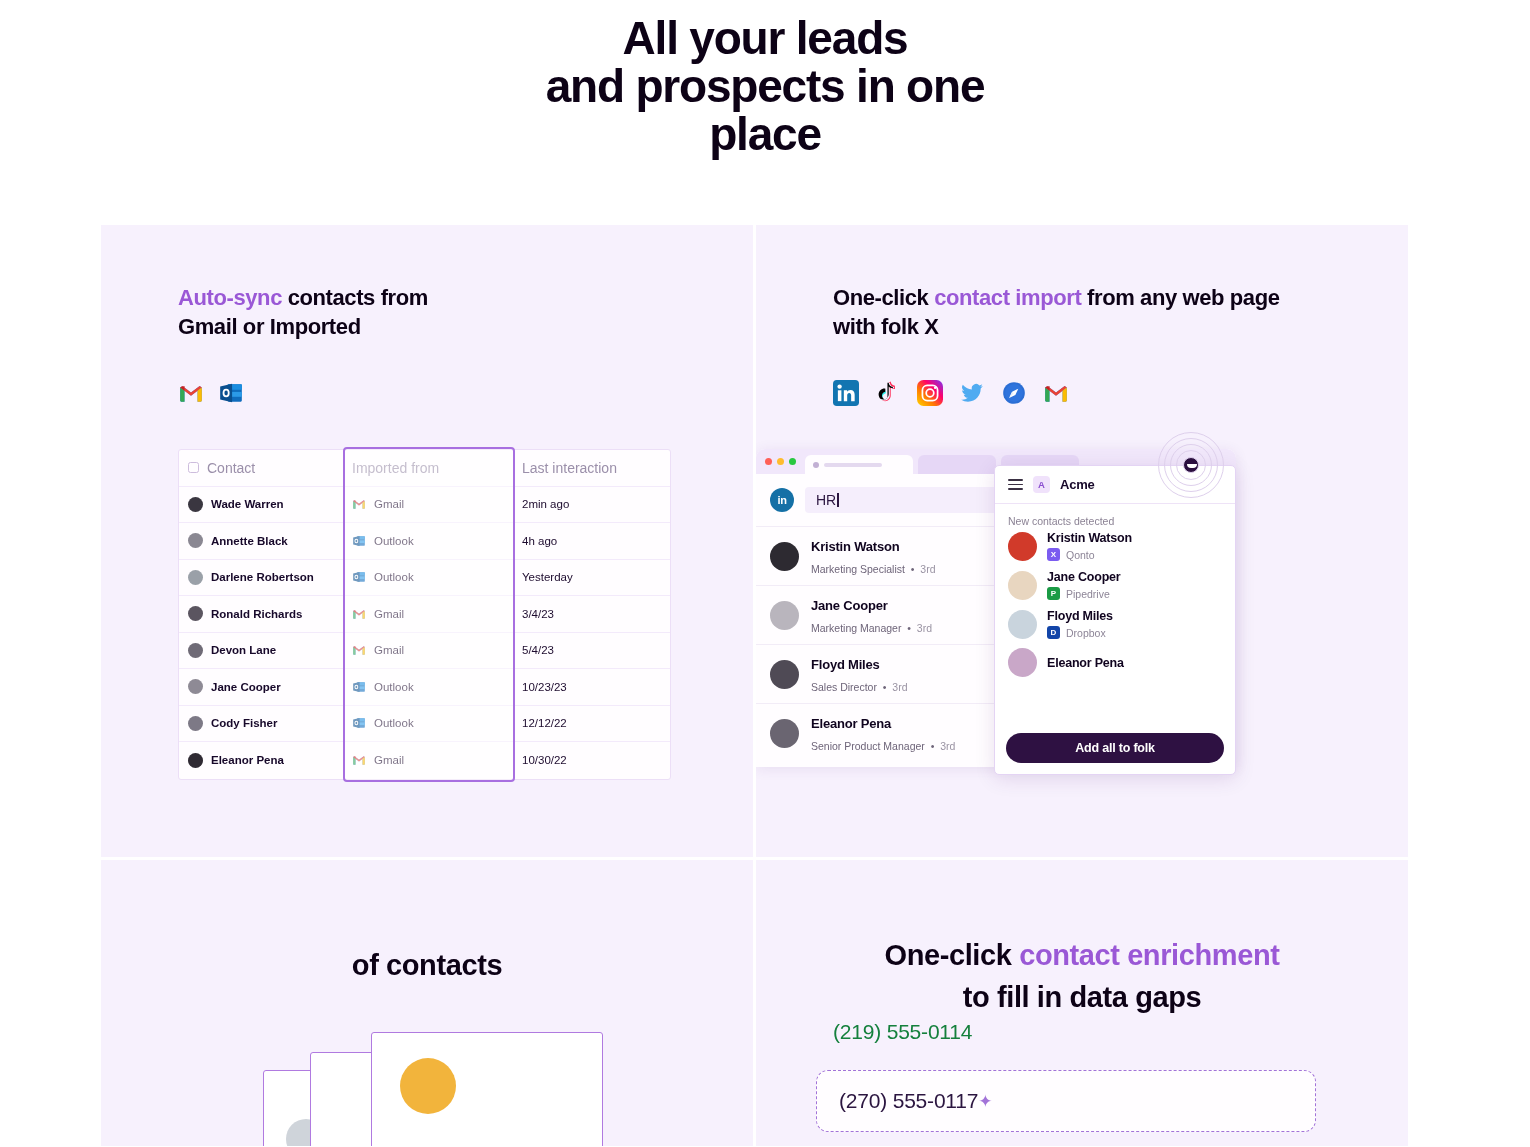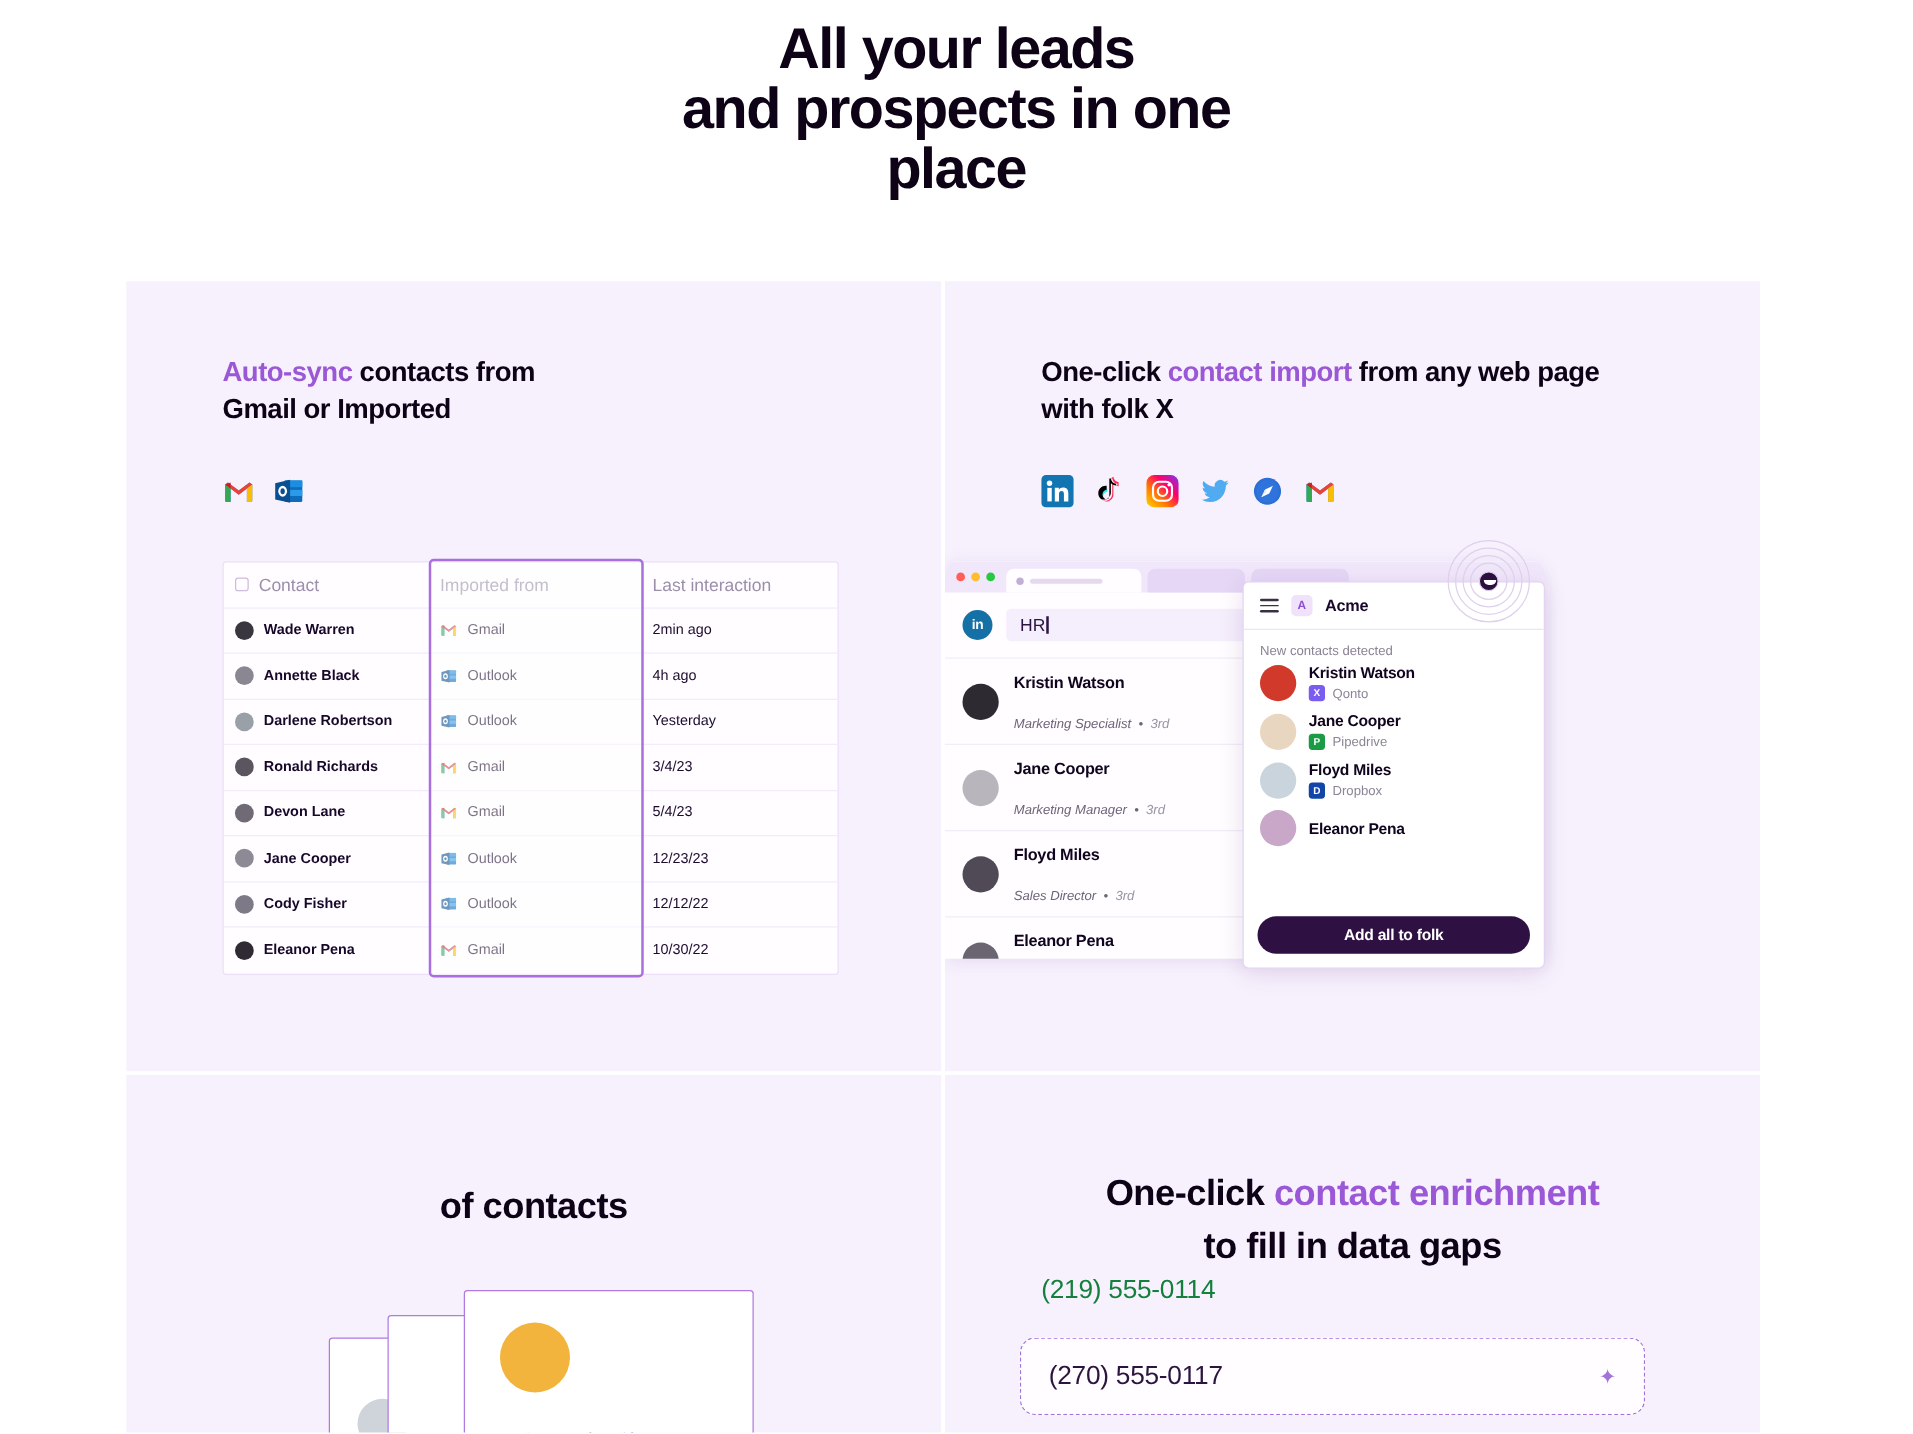--- a/index.html
+++ b/index.html
@@ -102,21 +102,21 @@
   .tab.dim { width: 78px; background: #e6d7f6; margin-left: 5px; }
   .tdot { width: 6px; height: 6px; border-radius: 50%; background: #c2b0d4; }
   .tline { height: 4px; width: 58px; border-radius: 3px; background: #e4d9ef; }
   .searchrow { display: flex; align-items: center; gap: 11px; padding: 13px 0 13px 14px; }
   .li-badge { width: 24px; height: 24px; border-radius: 50%; background: #1570a6; color: #fff; font-size: 11px; font-weight: 700; display: flex; align-items: center; justify-content: center; letter-spacing: -0.3px; }
   .sbox { flex: 1; height: 26px; background: #f5eefc; border-radius: 4px; display: flex; align-items: center; padding-left: 11px; font-size: 14px; color: #2b1540; margin-right: 14px; }
   .caret { display: inline-block; width: 1.4px; height: 14px; background: #2b1540; margin-left: 1px; }
   .prow { display: flex; align-items: center; gap: 12px; padding: 10px 14px; border-top: 1px solid #f2ecf7; }
   .pav { width: 29px; height: 29px; border-radius: 50%; flex: 0 0 auto; }
   .pname { font-size: 13px; font-weight: 700; color: #10041f; letter-spacing: -0.2px; }
-  .pmeta { font-size: 10.5px; color: #6e6479; margin-top: 18px; font-style: italic; }
+  .pmeta { font-size: 10.5px; color: #6e6479; margin-top: 8px; }
   .pmeta .deg { color: #9a93a3; }
 
   
   .widget {
     position: absolute; left: 238px; top: 240px;
     width: 242px; height: 310px;
     background: #ffffff;
     border: 1px solid #e4d4f4;
     border-radius: 5px;
     box-shadow: 0 4px 20px rgba(70,20,110,0.12);
@@ -161,21 +161,21 @@
   .ringE { position: absolute; left: 155px; top: 55px; width: 46px; height: 46px; border: 1.4px solid #2b1540; border-radius: 50%; display: flex; align-items: center; justify-content: center; font-size: 18px; font-weight: 700; color: #2b1540; background: transparent; }
 
   
   .phone1 { position: absolute; left: 77px; top: 160px; font-size: 21px; color: #15803d; letter-spacing: -0.2px; }
   .phone2 {
     position: absolute; left: 60px; top: 210px;
     width: 500px; height: 62px;
     border: 1.7px dashed #a273d8;
     border-radius: 12px;
     background: #fffdff;
-    display: flex; align-items: center; justify-content: space-between;
+    display: flex; align-items: center; justify-content: flex-start;
     padding: 0 22px;
     font-size: 21px; color: #2b1540; letter-spacing: -0.2px;
   }
   .sparkle { color: #a273d8; font-size: 17px; }
 </style>
 </head>
 <body>
 
 <div class="page">
 
@@ -319,21 +319,21 @@
                 <svg class="mini" viewBox="0 0 48 48">
                   <rect x="18" y="8" width="26" height="32" rx="2" fill="#0f6cbd"></rect>
                   <rect x="18" y="8" width="26" height="10" fill="#1a8ee0"></rect>
                   <rect x="18" y="22" width="26" height="9" fill="#2b9ae8"></rect>
                   <path fill="#0a4f8f" d="M4 12l22-5v34L4 36z"></path>
                   <ellipse cx="15" cy="24" rx="6.5" ry="8" fill="#fff"></ellipse>
                   <ellipse cx="15" cy="24" rx="3.2" ry="4.4" fill="#0a4f8f"></ellipse>
                 </svg>
                 <span>Outlook</span>
               </div>
-              <div class="tcell">12/23/23</div>
+              <div class="tcell">10/23/23</div>
             </div>
             <div class="trow">
               <div class="tcell">
                 <span class="av" style="background:#7d7986"></span>
                 <span class="nm">Cody Fisher</span>
               </div>
               <div class="tcell">
                 <svg class="mini" viewBox="0 0 48 48">
                   <rect x="18" y="8" width="26" height="32" rx="2" fill="#0f6cbd"></rect>
                   <rect x="18" y="8" width="26" height="10" fill="#1a8ee0"></rect>

